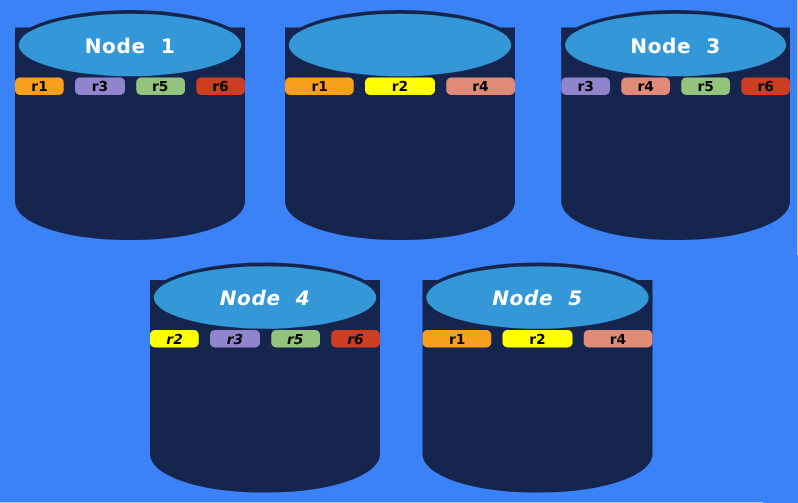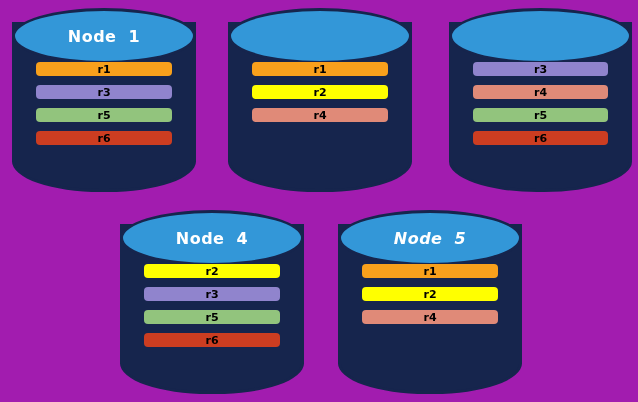--- a/index.html
+++ b/index.html
@@ -61,21 +61,21 @@
     white-space: pre;
   }
 
   
   .regions {
     position: absolute;
     left: 0;
     width: 100%;
     z-index: 4;
     display: flex;
-    flex-direction: column;
+    flex-direction: row;
     align-items: center;
     gap: 9px;
     justify-content: center;
   }
   .region-bar {
     width: 74%;
     height: 14px;
     border-radius: 4px;
     display: flex;
     align-items: center;
@@ -83,21 +83,21 @@
     color: #000000;
     font-size: 11px;
     font-weight: bold;
     line-height: 1;
     box-sizing: border-box;
   }
 </style>
 </head>
 <body>
 
-<div id="canvas" style="background: #a21caf;">
+<div id="canvas" style="background: #3b82f6;">
     <div class="node" style="left: 12px; top: 8px; width: 184px; height: 184px;">
       <div class="cyl-body" style="background: rgb(22, 37, 77); border-color: rgb(22, 37, 77);"></div>
       <div class="cyl-top" style="background: rgb(51, 151, 216); border-color: rgb(22, 37, 77);"></div>
       <div class="cyl-title" style="color: rgb(255, 255, 255);">Node  1</div>
       <div class="regions" style="top: 54px;">
         <div class="region-bar" style="background: rgb(248, 160, 28); color: rgb(0, 0, 0);">r1</div>
         <div class="region-bar" style="background: rgb(144, 132, 205); color: rgb(0, 0, 0);">r3</div>
         <div class="region-bar" style="background: rgb(146, 196, 125); color: rgb(0, 0, 0);">r5</div>
         <div class="region-bar" style="background: rgb(204, 61, 33); color: rgb(0, 0, 0);">r6</div>
       </div>
@@ -107,28 +107,29 @@
       <div class="cyl-top" style="background: rgb(51, 151, 216); border-color: rgb(22, 37, 77);"></div>
       <div class="regions" style="top: 54px;">
         <div class="region-bar" style="background: rgb(248, 160, 28); color: rgb(0, 0, 0);">r1</div>
         <div class="region-bar" style="background: rgb(255, 255, 0); color: rgb(0, 0, 0);">r2</div>
         <div class="region-bar" style="background: rgb(224, 138, 120); color: rgb(0, 0, 0);">r4</div>
       </div>
     </div>
     <div class="node" style="left: 449px; top: 8px; width: 183px; height: 184px;">
       <div class="cyl-body" style="background: rgb(22, 37, 77); border-color: rgb(22, 37, 77);"></div>
       <div class="cyl-top" style="background: rgb(51, 151, 216); border-color: rgb(22, 37, 77);"></div>
+      <div class="cyl-title" style="color: rgb(255, 255, 255);">Node  3</div>
       <div class="regions" style="top: 54px;">
         <div class="region-bar" style="background: rgb(144, 132, 205); color: rgb(0, 0, 0);">r3</div>
         <div class="region-bar" style="background: rgb(224, 138, 120); color: rgb(0, 0, 0);">r4</div>
         <div class="region-bar" style="background: rgb(146, 196, 125); color: rgb(0, 0, 0);">r5</div>
         <div class="region-bar" style="background: rgb(204, 61, 33); color: rgb(0, 0, 0);">r6</div>
       </div>
     </div>
-    <div class="node" style="left: 120px; top: 210px; width: 184px; height: 184px;">
+    <div class="node" style="left: 120px; top: 210px; width: 184px; height: 184px; font-style: italic;">
       <div class="cyl-body" style="background: rgb(22, 37, 77); border-color: rgb(22, 37, 77);"></div>
       <div class="cyl-top" style="background: rgb(51, 151, 216); border-color: rgb(22, 37, 77);"></div>
       <div class="cyl-title" style="color: rgb(255, 255, 255);">Node  4</div>
       <div class="regions" style="top: 54px;">
         <div class="region-bar" style="background: rgb(255, 255, 0); color: rgb(0, 0, 0);">r2</div>
         <div class="region-bar" style="background: rgb(144, 132, 205); color: rgb(0, 0, 0);">r3</div>
         <div class="region-bar" style="background: rgb(146, 196, 125); color: rgb(0, 0, 0);">r5</div>
         <div class="region-bar" style="background: rgb(204, 61, 33); color: rgb(0, 0, 0);">r6</div>
       </div>
     </div>

